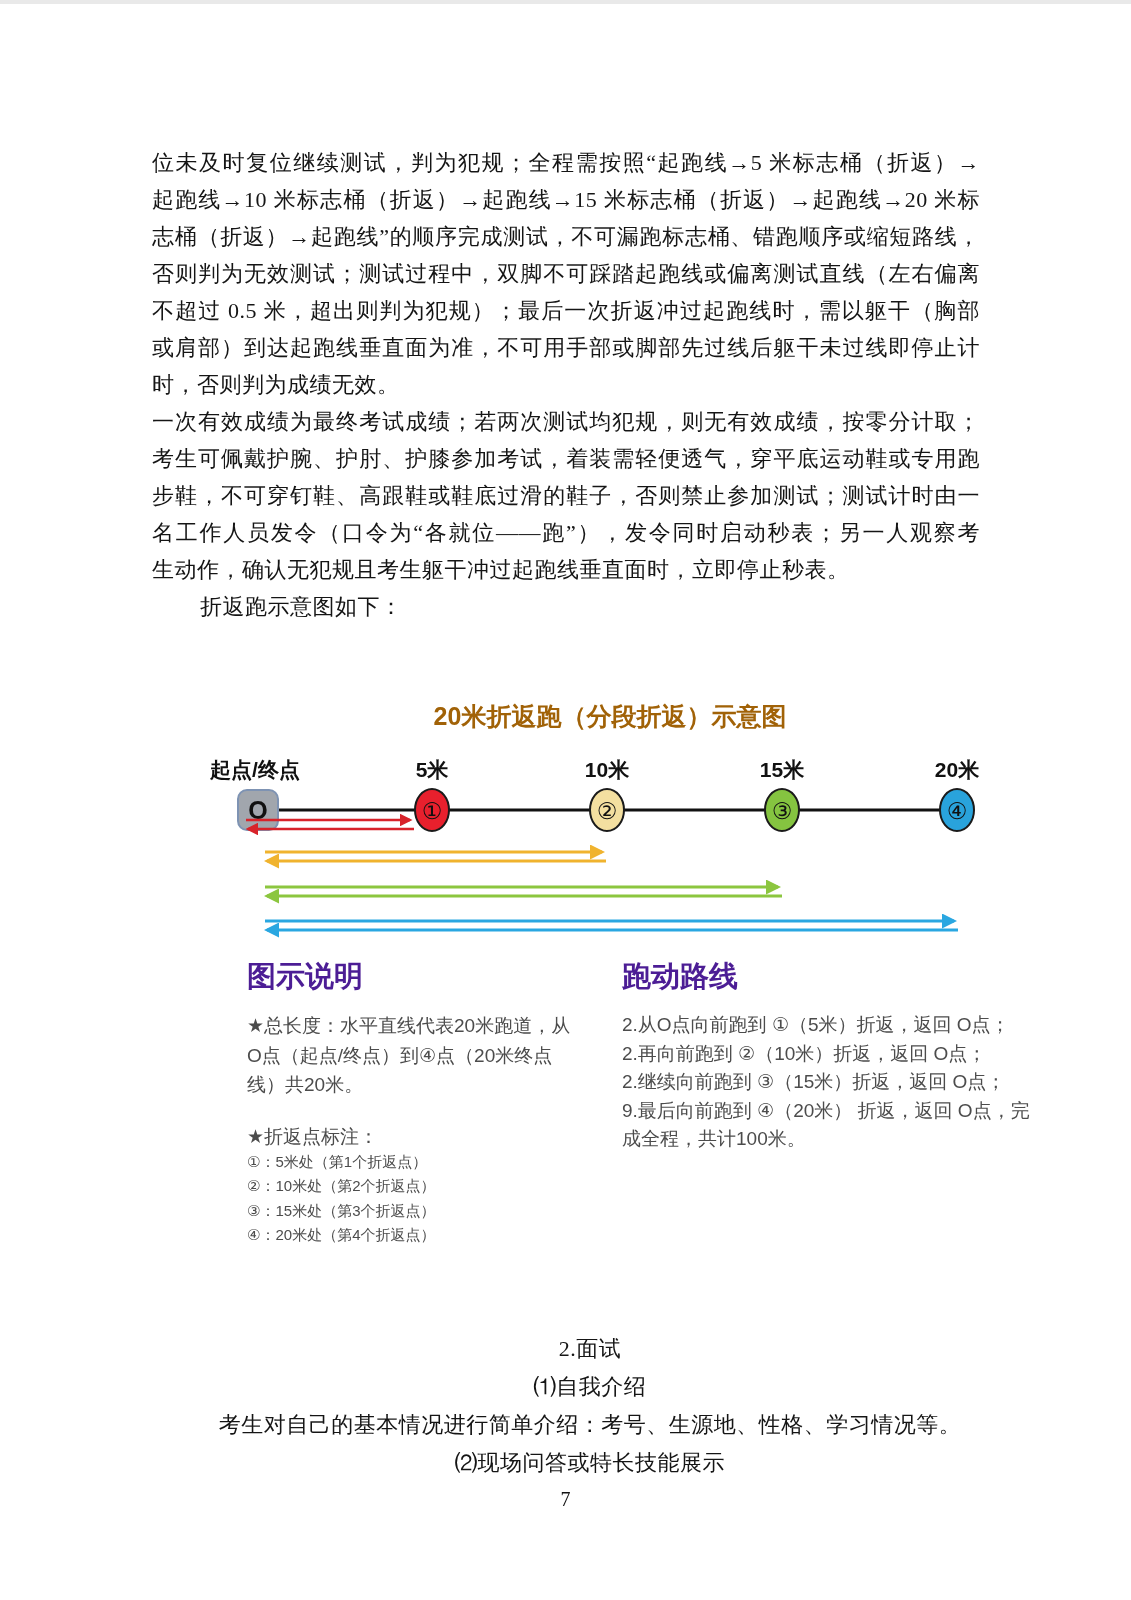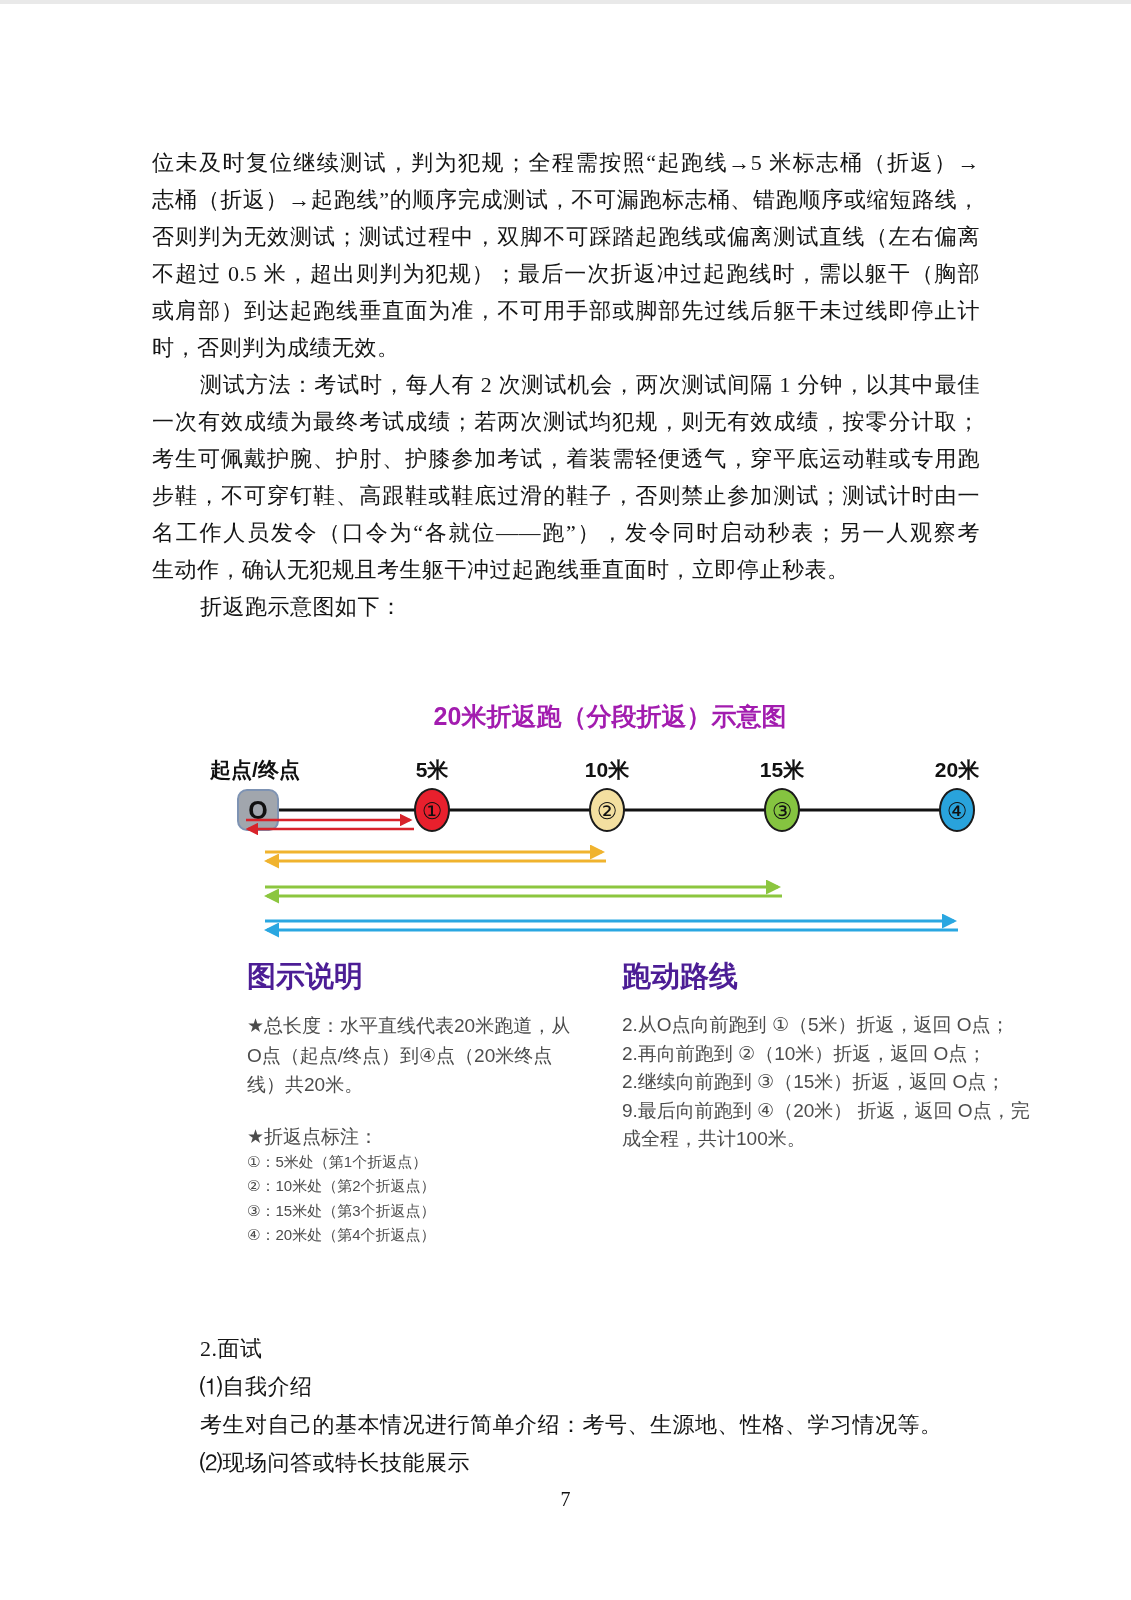--- a/index.html
+++ b/index.html
@@ -13,59 +13,59 @@
     position:absolute;left:152px;top:140px;width:828px;
     font-size:22px;letter-spacing:0.5px;
   }
   .ln{height:37px;line-height:37px;overflow:hidden;}
   .ln.fill{text-align:justify;text-align-last:justify;}
   .ln.indent{padding-left:48px;}
   
   .diagram-title{
     position:absolute;left:210px;top:696px;width:800px;text-align:center;
     font-family:"Liberation Sans","DejaVu Sans",sans-serif;
-    font-weight:bold;font-size:25px;color:#a21caf;
+    font-weight:bold;font-size:25px;color:#a16207;
   }
   .track-svg{position:absolute;left:210px;top:745px;}
   .track-label{font-family:"Liberation Sans","DejaVu Sans",sans-serif;font-weight:bold;font-size:21px;fill:#111;}
   .node-glyph{font-family:"Liberation Sans","DejaVu Sans",sans-serif;font-size:23px;fill:#111;}
   .origin-glyph{font-family:"Liberation Sans","DejaVu Sans",sans-serif;font-weight:bold;font-size:25px;fill:#111;}
   
   .legend{position:absolute;font-family:"Liberation Sans","DejaVu Sans",sans-serif;color:#4c4c4c;}
   .legend-left{left:247px;top:953px;width:335px;}
   .legend-right{left:622px;top:953px;width:420px;}
   .legend h3{margin:0;font-size:29px;font-weight:bold;color:#4c1d95;}
   .legend-left p{margin:14px 0 0 0;font-size:19px;line-height:29.5px;}
   .marks-heading{margin-top:24px;font-size:19px;line-height:26px;}
   .mark-line{font-size:15px;line-height:24.5px;}
   .route-items{margin-top:14px;}
   .route-item{font-size:19px;line-height:28.5px;}
   
   .footer-text{
     position:absolute;left:152px;top:1326px;width:828px;font-size:22px;letter-spacing:0.5px;
   }
-  .fln{height:38px;line-height:38px;padding-left:48px;overflow:hidden;}
+  .fln{height:38px;line-height:38px;padding-left:48px;overflow:hidden;text-align:center;}
   .page-number{
     position:absolute;left:0;top:1484px;width:1131px;text-align:center;
     font-size:20px;color:#111;
   }
 </style>
 </head>
 <body>
 
 <div class="page">
 
   <div class="main-text">
     <div class="ln fill">位未及时复位继续测试，判为犯规；全程需按照“起跑线→5 米标志桶（折返）→</div>
+    <div class="ln fill">起跑线→10 米标志桶（折返）→起跑线→15 米标志桶（折返）→起跑线→20 米标</div>
     <div class="ln fill">志桶（折返）→起跑线”的顺序完成测试，不可漏跑标志桶、错跑顺序或缩短路线，</div>
     <div class="ln fill">否则判为无效测试；测试过程中，双脚不可踩踏起跑线或偏离测试直线（左右偏离</div>
     <div class="ln fill">不超过 0.5 米，超出则判为犯规）；最后一次折返冲过起跑线时，需以躯干（胸部</div>
     <div class="ln fill">或肩部）到达起跑线垂直面为准，不可用手部或脚部先过线后躯干未过线即停止计</div>
     <div class="ln">时，否则判为成绩无效。</div>
-    <div class="ln fill indent">测试方法：考试时，每人有 2 次测试机会，两次测试间隔 1 分钟，以其中最佳</div>
     <div class="ln fill">一次有效成绩为最终考试成绩；若两次测试均犯规，则无有效成绩，按零分计取；</div>
     <div class="ln fill">考生可佩戴护腕、护肘、护膝参加考试，着装需轻便透气，穿平底运动鞋或专用跑</div>
     <div class="ln fill">步鞋，不可穿钉鞋、高跟鞋或鞋底过滑的鞋子，否则禁止参加测试；测试计时由一</div>
     <div class="ln fill">名工作人员发令（口令为“各就位——跑”），发令同时启动秒表；另一人观察考</div>
     <div class="ln">生动作，确认无犯规且考生躯干冲过起跑线垂直面时，立即停止秒表。</div>
     <div class="ln indent">折返跑示意图如下：</div>
   </div>
 
   <div class="diagram-title">20米折返跑（分段折返）示意图</div>
 

